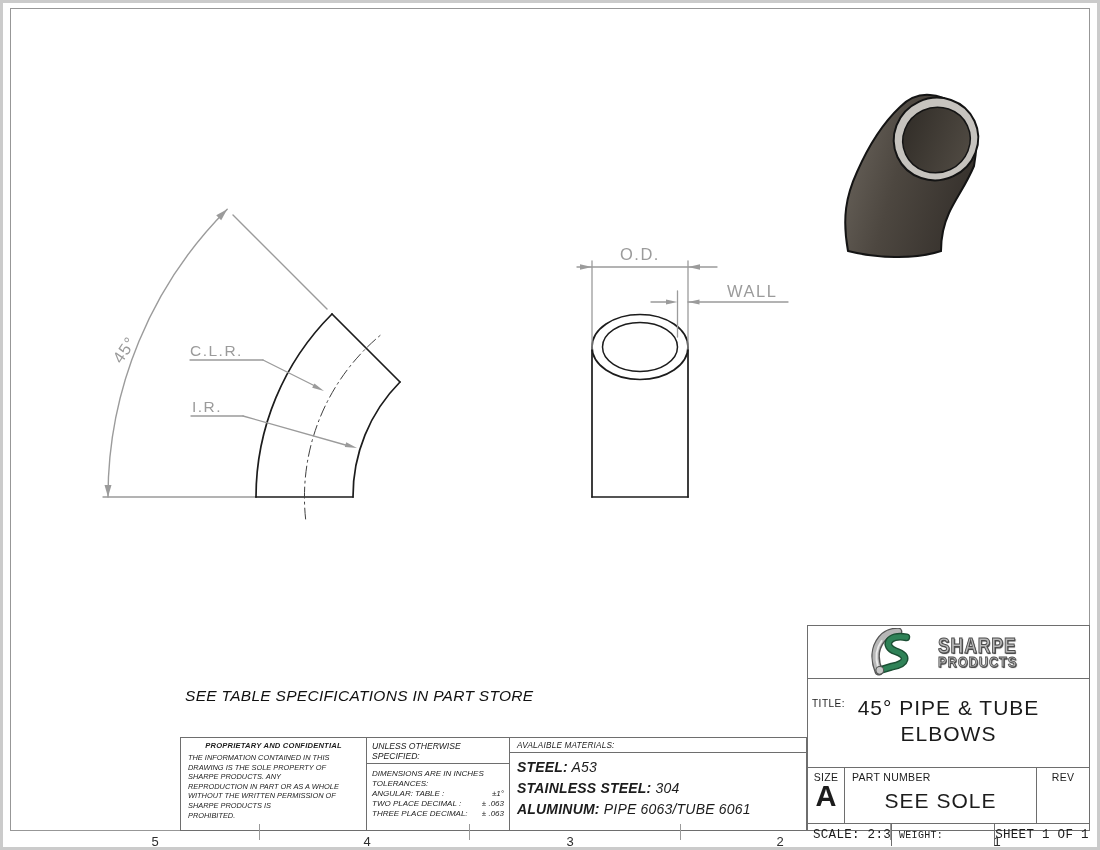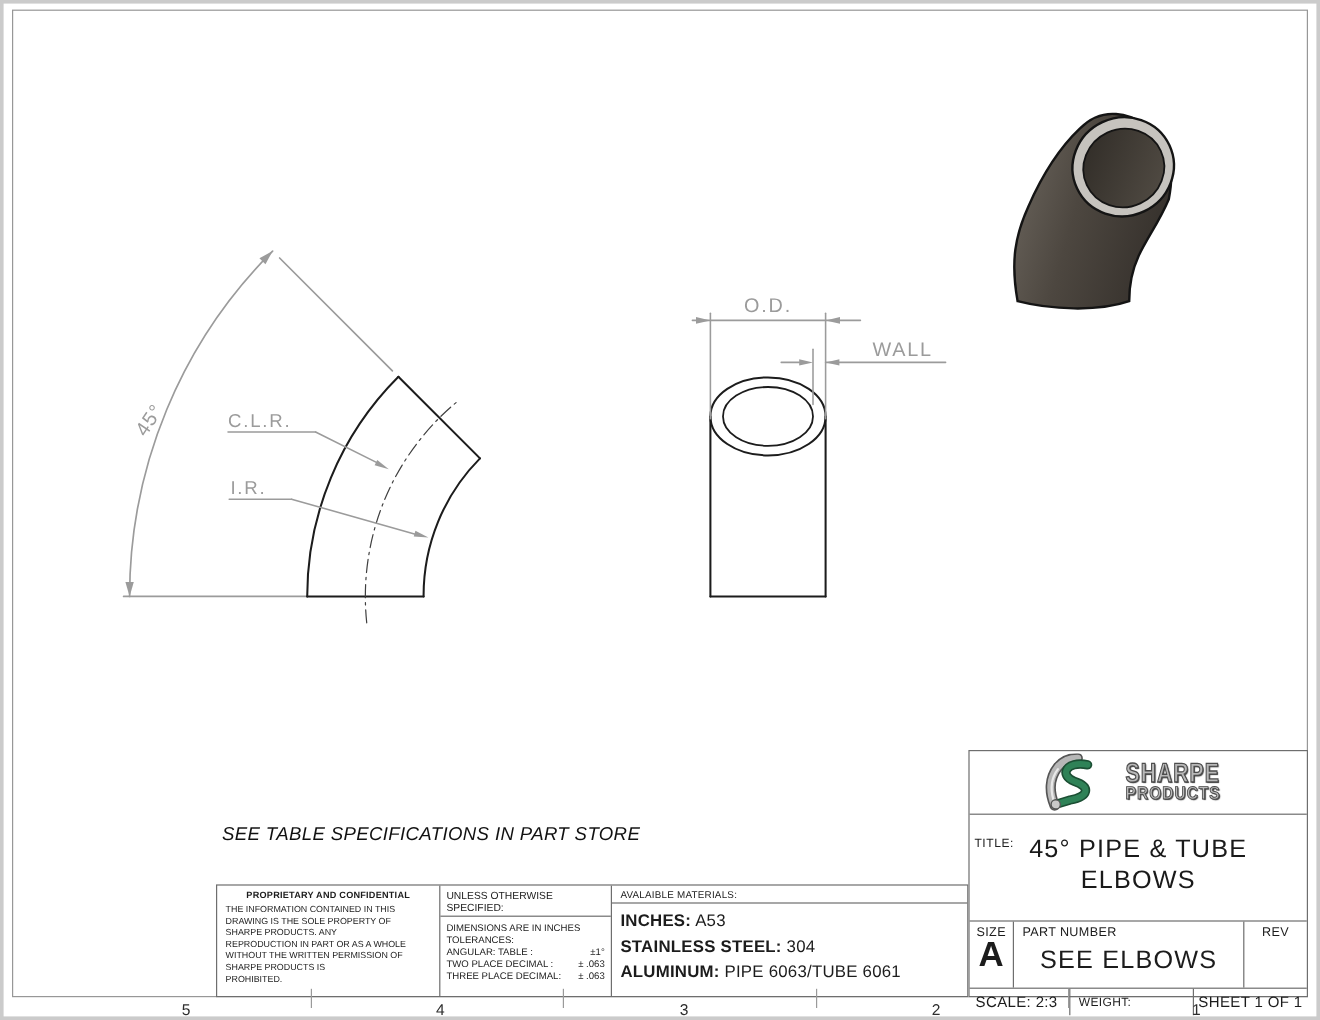--- a/index.html
+++ b/index.html
@@ -9,21 +9,21 @@
   .sheet-border{position:absolute;left:10px;top:8px;width:1080px;height:823px;
         border:1px solid #979797;box-sizing:border-box;}
   svg text{font-family:"Liberation Sans",sans-serif;}
 
   
   .note{position:absolute;left:185px;top:686px;width:430px;font-style:italic;
         font-size:15.5px;line-height:19.5px;letter-spacing:.3px;color:#111;}
 
   
   .band{position:absolute;left:180px;top:737px;width:627px;height:94px;display:flex;
-        border:1px solid #6e6e6e;box-sizing:border-box;background:#fff;}
+        border:1px solid #6e6e6e;box-sizing:border-box;background:#fff;font-style:italic;}
   .band .cell{box-sizing:border-box;height:100%;}
   .band .cell + .cell{border-left:1px solid #6e6e6e;}
   .prop{width:185px;padding:3px 7px;}
   .prop-h{font-size:7.6px;font-weight:bold;text-align:center;letter-spacing:.2px;margin-bottom:3px;}
   .prop-b{font-size:7.4px;line-height:9.6px;white-space:pre-line;}
   .tol{width:143px;}
   .tol-h{font-size:8.6px;padding:3px 4px 2px 5px;border-bottom:1px solid #6e6e6e;}
   .tol-body{padding:5px 5px 0 5px;font-size:8px;line-height:10px;}
   .tol-row{display:flex;justify-content:space-between;}
   .mat{width:297px;}
@@ -50,21 +50,21 @@
   .ids-row .cell{box-sizing:border-box;height:100%;position:relative;}
   .ids-row .cell + .cell{border-left:1px solid #6e6e6e;}
   .size-cell{width:36px;text-align:center;}
   .size-label{font-size:10.5px;margin-top:3px;letter-spacing:.3px;}
   .size-value{font-size:29px;font-weight:bold;line-height:26px;}
   .part-cell{flex:1;}
   .part-label{font-size:10.5px;margin:3px 0 0 7px;letter-spacing:.3px;}
   .part-value{text-align:center;font-size:21px;letter-spacing:1px;margin-top:6px;}
   .rev-cell{width:53px;text-align:center;}
   .rev-label{font-size:10.5px;margin-top:3px;letter-spacing:.3px;}
-  .meta-row{height:22px;display:flex;}
+  .meta-row{height:22px;display:flex;font-family:Liberation Mono, monospace;}
   .meta-row .cell{box-sizing:border-box;height:100%;display:flex;align-items:center;}
   .meta-row .cell + .cell{border-left:1px solid #6e6e6e;}
   .scale-cell{width:83px;font-size:12.5px;padding-left:5px;letter-spacing:.3px;}
   .weight-cell{width:103px;font-size:10px;padding-left:7px;letter-spacing:.3px;}
   .sheet-cell{flex:1;font-size:12.5px;justify-content:center;letter-spacing:.3px;}
 
   
   .zone{position:absolute;top:834px;font-size:13px;color:#2e2e2e;transform:translateX(-50%);}
   .ztick{position:absolute;width:1px;height:16px;top:824px;background:#9a9a9a;}
 </style>
@@ -198,21 +198,21 @@
         </div>
         <div class="tol-row">
           <span>THREE PLACE DECIMAL:</span>
           <span>± .063</span>
         </div>
       </div>
     </div>
     <div class="cell mat">
       <div class="mat-h">AVALAIBLE MATERIALS:</div>
       <div class="mat-body">
-        <div><b>INCHES:</b> <span>A53</span></div>
+        <div><b>STEEL:</b> <span>A53</span></div>
         <div><b>STAINLESS STEEL:</b> <span>304</span></div>
         <div><b>ALUMINUM:</b> <span>PIPE 6063/TUBE 6061</span></div>
       </div>
     </div>
   </div>
 
   <div class="tblock">
     <div class="trow logo-row">
       <svg width="66" height="48" viewBox="0 0 72 50">
         <path d="M14,46 C9,34 9,21 17,11 C21,6 27,3 35,3" fill="none" stroke="#555555" stroke-width="9.5" stroke-linecap="round"></path>
@@ -234,21 +234,21 @@
         <div>ELBOWS</div>
       </div>
     </div>
     <div class="trow ids-row">
       <div class="cell size-cell">
         <div class="size-label">SIZE</div>
         <div class="size-value">A</div>
       </div>
       <div class="cell part-cell">
         <div class="part-label">PART NUMBER</div>
-        <div class="part-value">SEE ELBOWS</div>
+        <div class="part-value">SEE SOLE</div>
       </div>
       <div class="cell rev-cell">
         <div class="rev-label">REV</div>
       </div>
     </div>
     <div class="trow meta-row">
       <div class="cell scale-cell">SCALE: 2:3</div>
       <div class="cell weight-cell">WEIGHT:</div>
       <div class="cell sheet-cell">SHEET 1 OF 1</div>
     </div>

